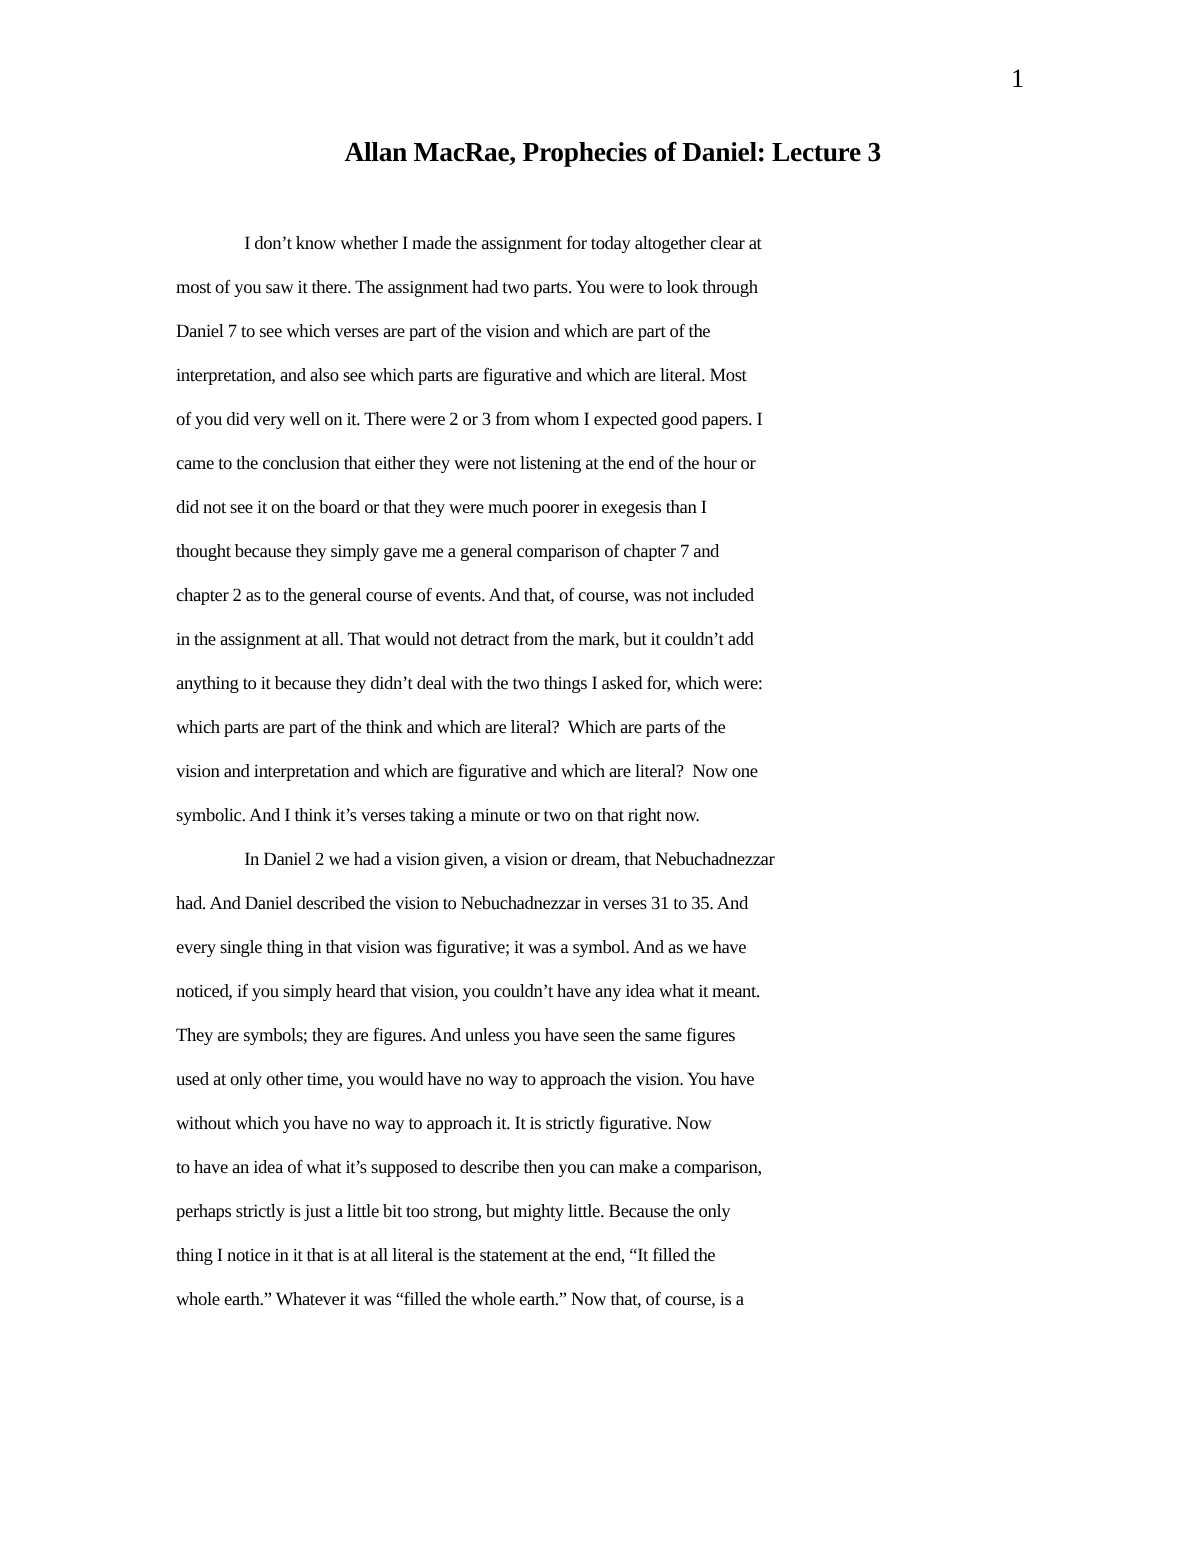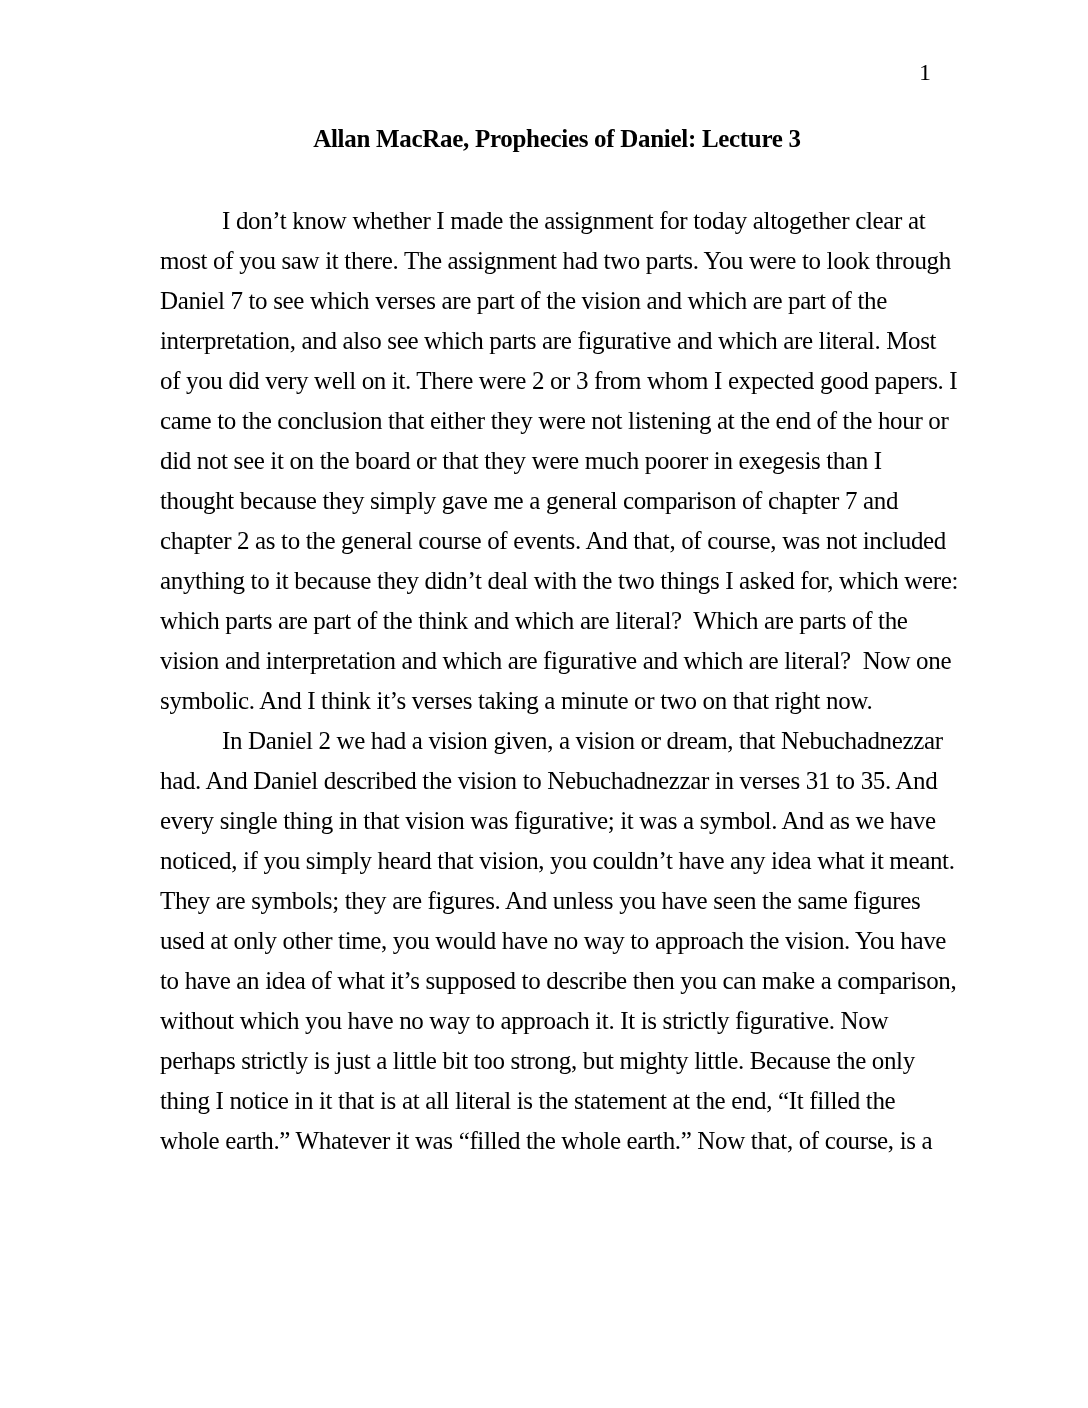--- a/index.html
+++ b/index.html
@@ -40,21 +40,21 @@
     top: 201px;
     left: 160px;
     width: 800px;
   }
   .para {
     margin: 0;
     padding: 0;
   }
   .line {
     white-space: pre;
-    font-size: 25px;
+    font-size: 17px;
     line-height: 40px;
     letter-spacing: -0.35px;
   }
   .line.indent {
     padding-left: 62px;
   }
 </style>
 </head>
 <body>
 
@@ -69,34 +69,35 @@
     <div class="para">
       <div class="line indent">I don’t know whether I made the assignment for today altogether clear at</div>
       <div class="line">most of you saw it there. The assignment had two parts. You were to look through</div>
       <div class="line">Daniel 7 to see which verses are part of the vision and which are part of the</div>
       <div class="line">interpretation, and also see which parts are figurative and which are literal. Most</div>
       <div class="line">of you did very well on it. There were 2 or 3 from whom I expected good papers. I</div>
       <div class="line">came to the conclusion that either they were not listening at the end of the hour or</div>
       <div class="line">did not see it on the board or that they were much poorer in exegesis than I</div>
       <div class="line">thought because they simply gave me a general comparison of chapter 7 and</div>
       <div class="line">chapter 2 as to the general course of events. And that, of course, was not included</div>
+      <div class="line">in the assignment at all. That would not detract from the mark, but it couldn’t add</div>
       <div class="line">anything to it because they didn’t deal with the two things I asked for, which were:</div>
       <div class="line">which parts are part of the think and which are literal?  Which are parts of the</div>
       <div class="line">vision and interpretation and which are figurative and which are literal?  Now one</div>
       <div class="line">symbolic. And I think it’s verses taking a minute or two on that right now.</div>
     </div>
 
     <div class="para">
       <div class="line indent">In Daniel 2 we had a vision given, a vision or dream, that Nebuchadnezzar</div>
       <div class="line">had. And Daniel described the vision to Nebuchadnezzar in verses 31 to 35. And</div>
       <div class="line">every single thing in that vision was figurative; it was a symbol. And as we have</div>
       <div class="line">noticed, if you simply heard that vision, you couldn’t have any idea what it meant.</div>
       <div class="line">They are symbols; they are figures. And unless you have seen the same figures</div>
       <div class="line">used at only other time, you would have no way to approach the vision. You have</div>
+      <div class="line">without which you have no way to approach it. It is strictly figurative. Now</div>
       <div class="line">to have an idea of what it’s supposed to describe then you can make a comparison,</div>
-      <div class="line">without which you have no way to approach it. It is strictly figurative. Now</div>
       <div class="line">perhaps strictly is just a little bit too strong, but mighty little. Because the only</div>
       <div class="line">thing I notice in it that is at all literal is the statement at the end, “It filled the</div>
       <div class="line">whole earth.” Whatever it was “filled the whole earth.” Now that, of course, is a</div>
     </div>
 
   </div>
 </div>
 
 </body></html>

